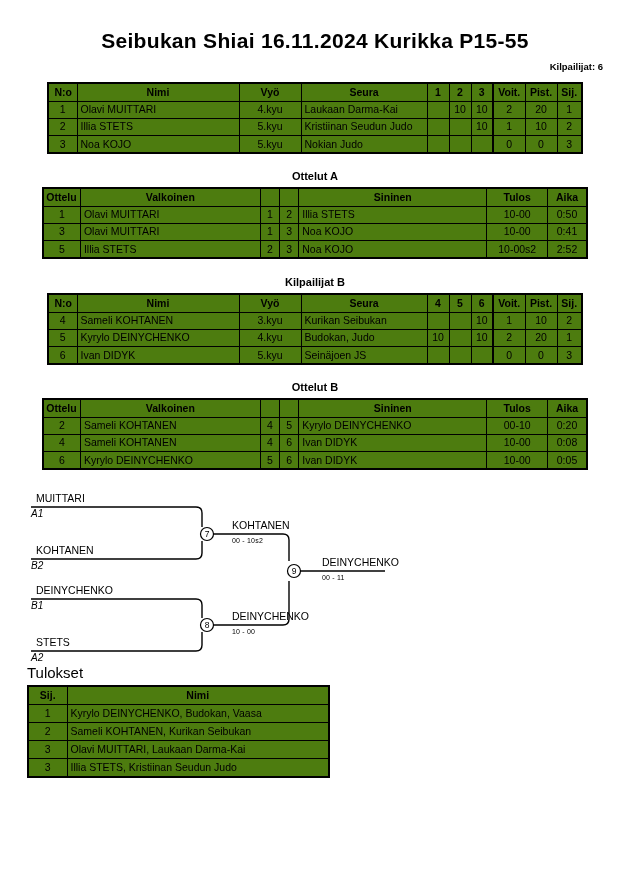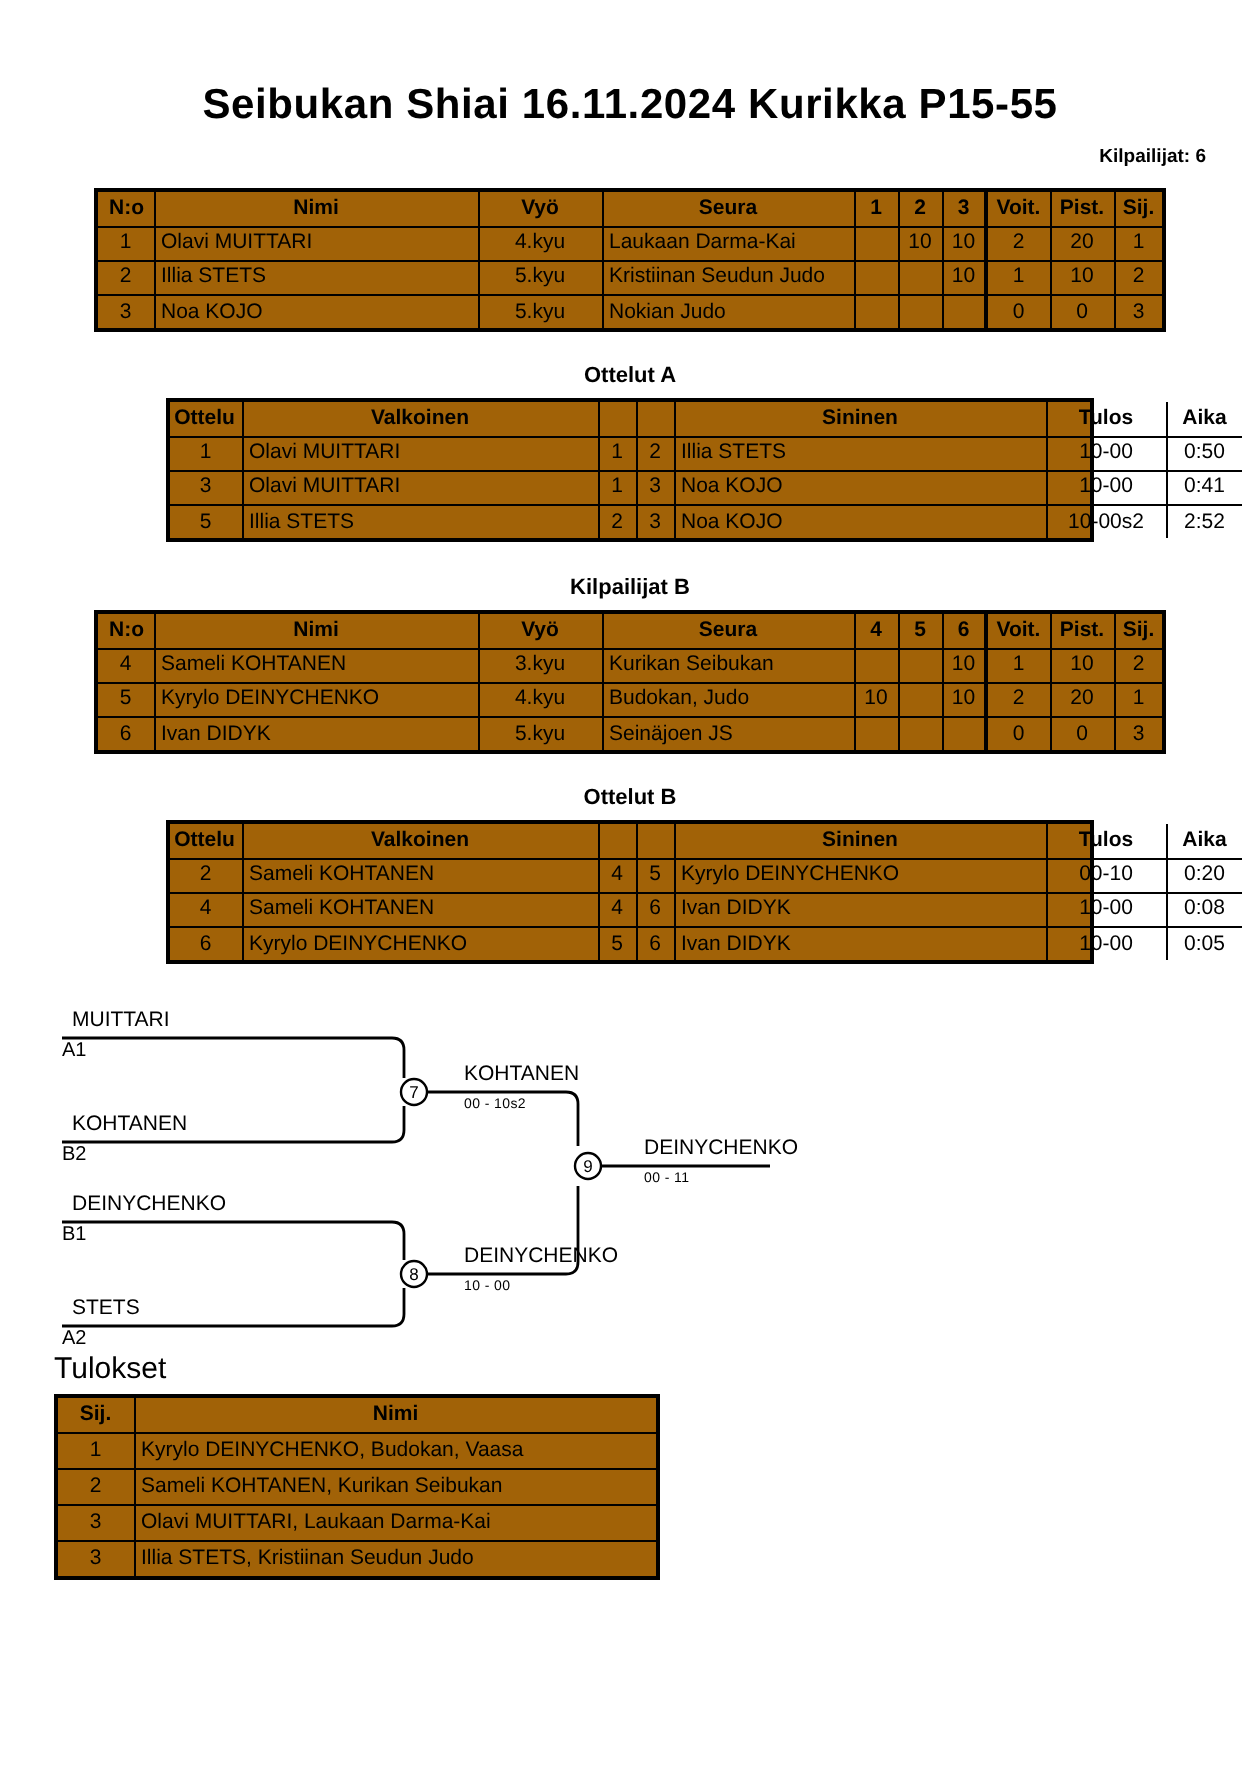--- a/index.html
+++ b/index.html
@@ -16,21 +16,21 @@
     -webkit-font-smoothing: antialiased;
   }
 
   
   .page-title {
     text-align: center;
     font-size: 21px;
     font-weight: bold;
     letter-spacing: 0.3px;
     margin: 0;
-    padding-top: 42px;
+    padding-top: 30px;
     line-height: 1;
   }
   .subhead-row {
     position: relative;
     height: 18px;
     margin-top: 9px;
   }
   .section-caption {
     text-align: center;
     font-size: 11px;
@@ -44,21 +44,21 @@
     font-size: 9.5px;
     font-weight: bold;
     line-height: 1;
   }
 
   
   .tbl-wrap {
     margin: 0 auto;
     box-sizing: border-box;
     border: 2px solid #000;
-    background: #a16207;
+    background: #4d7c0f;
   }
   table.grid {
     border-collapse: collapse;
     width: 100%;
     table-layout: fixed;
   }
   table.grid th,
   table.grid td {
     border: 1px solid #000;
     font-size: 10.5px;
@@ -84,21 +84,21 @@
   .l  { text-align: left; padding-left: 6px; }
 
   
   .sep-left { border-left: 2px solid #000 !important; }
 
   
   .pool-wrap { width: 536px; }
   .pool-name { padding-left: 7px; }
 
   
-  .match-wrap { width: 464px; }
+  .match-wrap { width: 546px; }
 
   
   .bracket-area {
     position: relative;
     width: 630px;
     height: 175px;
     margin-top: 14px;
   }
   .bracket-area svg {
     position: absolute;
@@ -109,20 +109,21 @@
     position: absolute;
     font-size: 10.5px;
     line-height: 1;
     white-space: nowrap;
   }
   .bk-seed {
     position: absolute;
     font-size: 10px;
     line-height: 1;
     white-space: nowrap;
+    font-style: italic;
   }
   .bk-score {
     position: absolute;
     font-size: 7px;
     line-height: 1;
     white-space: nowrap;
     letter-spacing: 0.2px;
   }
   .bk-num {
     position: absolute;

